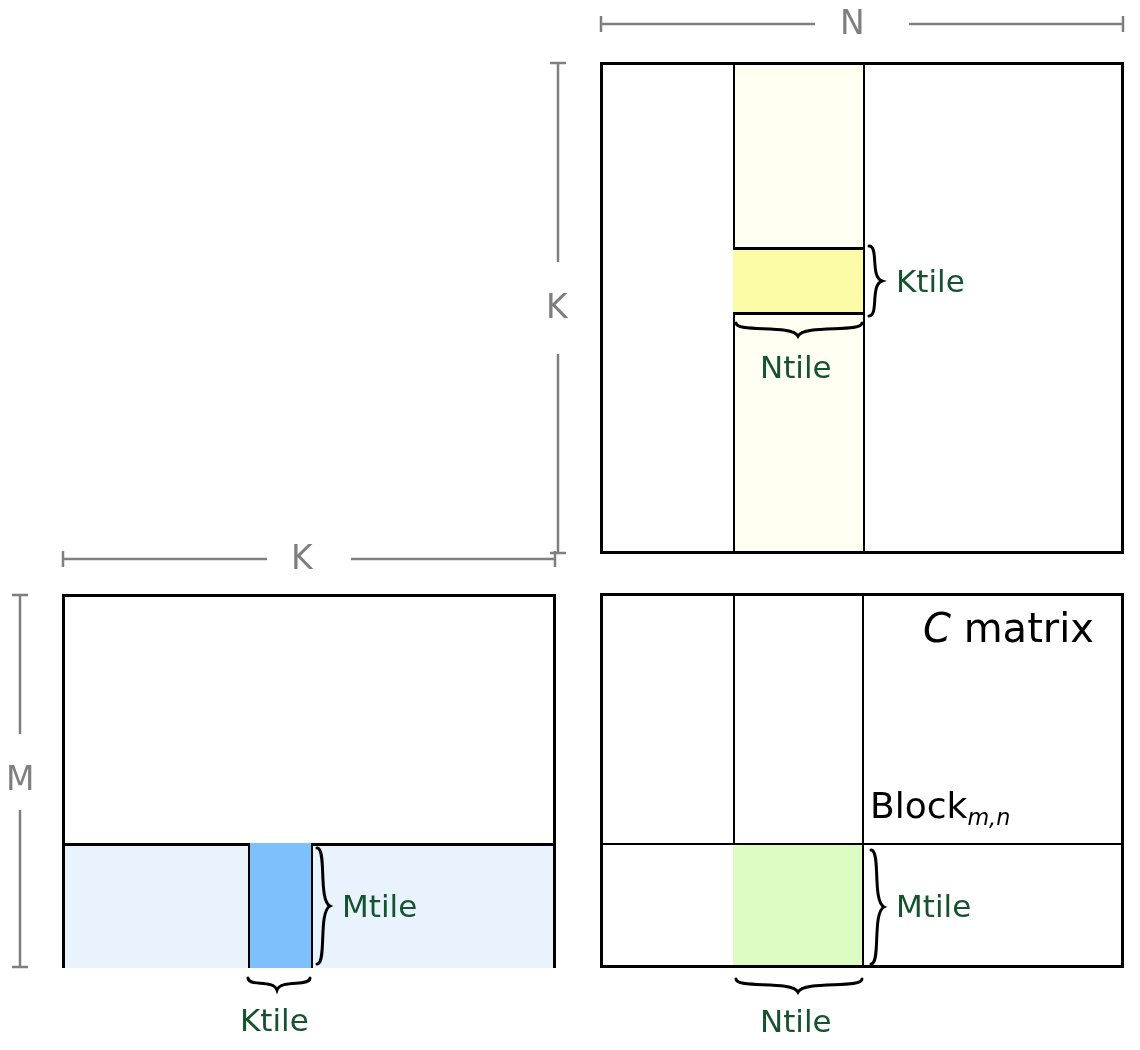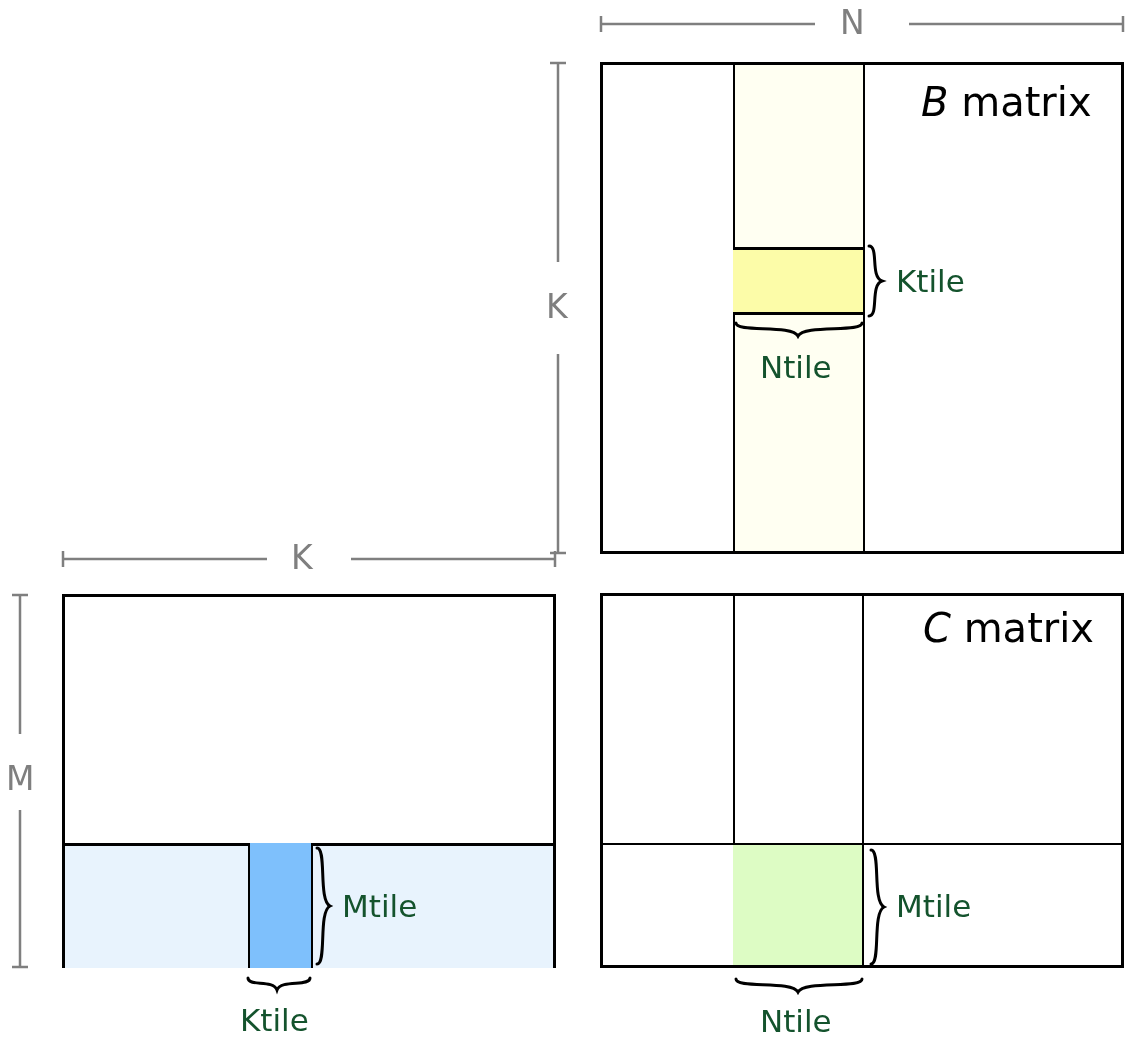--- a/index.html
+++ b/index.html
@@ -110,23 +110,20 @@
   <div class="matrix-box" style="left:600px; top:62px; width:524px; height:492px;">
 
     <div class="fill" style="left:130px; top:0; width:130px; height:100%; background:#fffff2;"></div>
 
     <div class="divider-v" style="left:130px; top:0; height:100%;"></div>
     <div class="divider-v" style="left:260px; top:0; height:100%;"></div>
 
     <div class="fill" style="left:130px; top:182px; width:130px; height:68px; background:#fcfca8; border-top:3px solid #000; border-bottom:3px solid #000;"></div>
   </div>
 
-  <div class="matrix-label" style="left:921px; top:82px;">
-    <span class="ital">B</span><span> matrix</span>
-  </div>
 
   <svg class="brace-svg" style="left:866px; top:244px; width:26px; height:74px;" viewBox="0 0 26 74">
     <path d="M 3 2 C 13 2 4 33 16 37 C 4 41 13 72 3 72" stroke="#000000" stroke-width="3" fill="none" stroke-linecap="round"></path>
   </svg>
   <div class="tile-label" style="left:896px; top:266px;">Ktile</div>
 
   <svg class="brace-svg" style="left:734px; top:320px; width:130px; height:26px;" viewBox="0 0 130 26">
     <path d="M 2 3 C 2 13 58 4 64 16 C 70 4 128 13 128 3" stroke="#000000" stroke-width="3" fill="none" stroke-linecap="round"></path>
   </svg>
   <div class="tile-label" style="left:760px; top:352px;">Ntile</div>
@@ -178,20 +175,23 @@
 
     <div class="divider-h" style="left:0; top:247px; width:100%; height:2px;"></div>
 
     <div class="fill" style="left:130px; top:249px; width:129px; height:120px; background:#ddfcc4;"></div>
   </div>
 
   <div class="matrix-label" style="left:923px; top:608px;">
     <span class="ital">C</span><span> matrix</span>
   </div>
 
+  <div class="block-label" style="left:870px; top:788px;">
+    <span>Block</span><sub>m,n</sub>
+  </div>
 
   <svg class="brace-svg" style="left:868px; top:848px; width:26px; height:118px;" viewBox="0 0 26 118">
     <path d="M 3 2 C 13 2 4 53 16 59 C 4 65 13 116 3 116" stroke="#000000" stroke-width="3" fill="none" stroke-linecap="round"></path>
   </svg>
   <div class="tile-label" style="left:896px; top:891px;">Mtile</div>
 
   <svg class="brace-svg" style="left:734px; top:976px; width:130px; height:26px;" viewBox="0 0 130 26">
     <path d="M 2 3 C 2 13 58 4 64 16 C 70 4 128 13 128 3" stroke="#000000" stroke-width="3" fill="none" stroke-linecap="round"></path>
   </svg>
   <div class="tile-label" style="left:760px; top:1006px;">Ntile</div>

